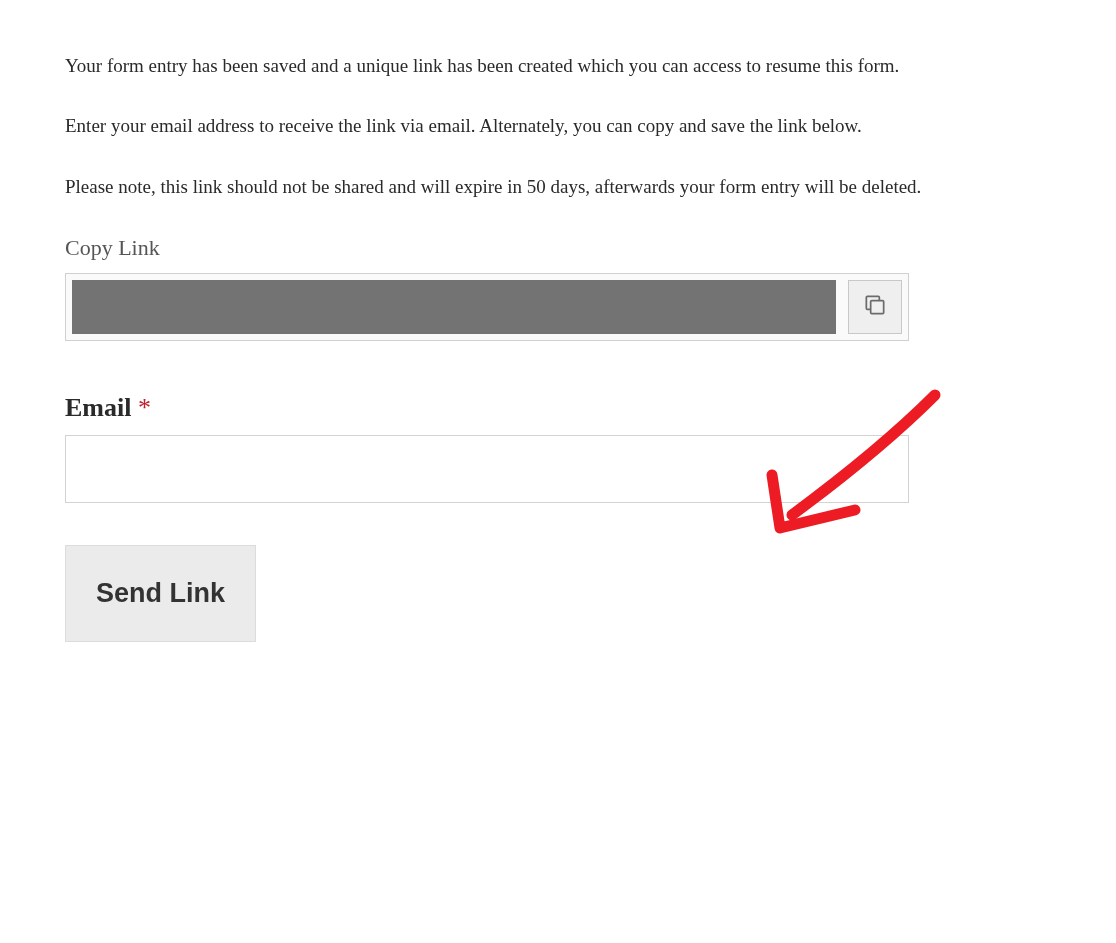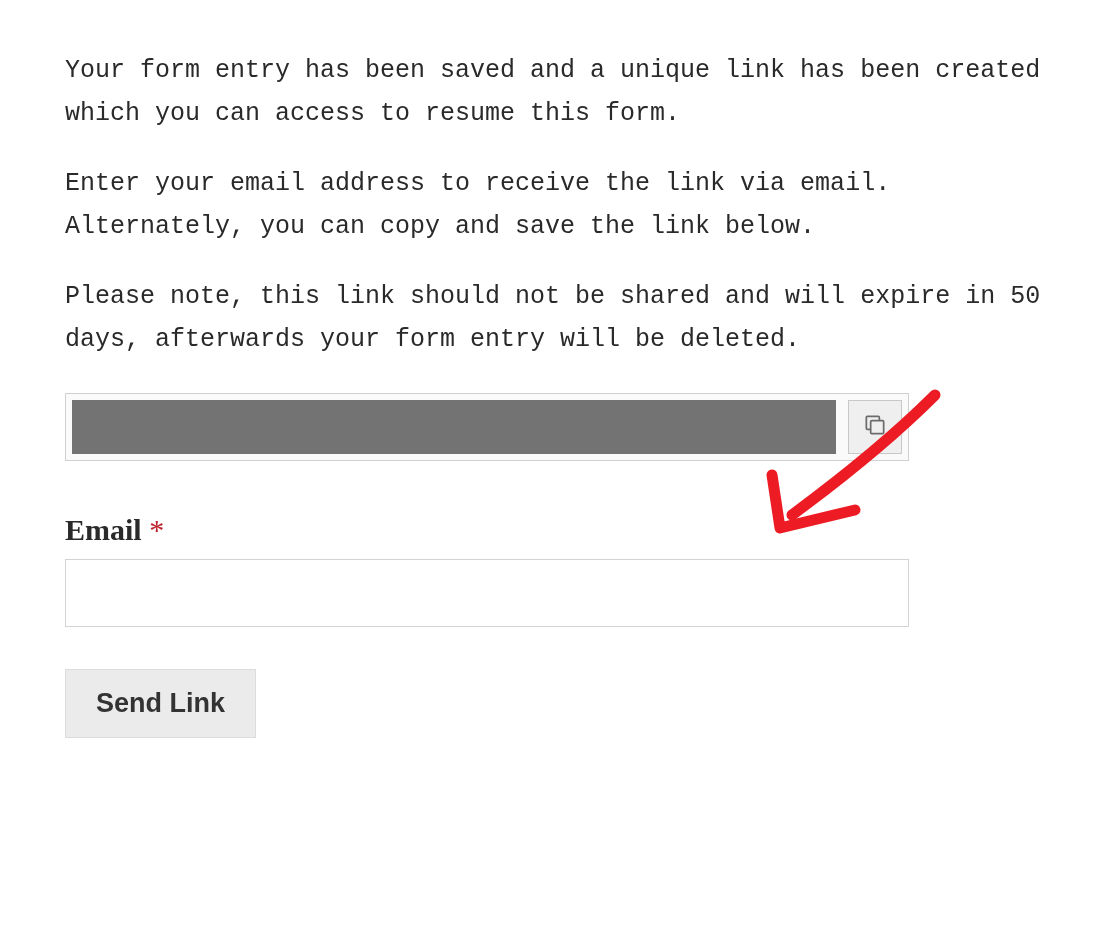--- a/index.html
+++ b/index.html
@@ -9,37 +9,36 @@
     }
     body {
       font-family: Georgia, 'Times New Roman', serif;
       background: #ffffff;
       width: 1116px;
       height: 943px;
       padding: 50px 65px;
       position: relative;
     }
     .intro-text {
-      font-size: 25px;
+      font-size: 19px;
       color: #2a2a2a;
       line-height: 1.7;
       margin-bottom: 28px;
-      font-family: Liberation Mono, monospace;
     }
     .field-group {
       margin-top: 32px;
     }
     .field-label {
       font-size: 22px;
       color: #555;
       margin-bottom: 12px;
       display: block;
     }
     .field-label-bold {
-      font-size: 30px;
+      font-size: 26px;
       font-weight: bold;
       color: #2a2a2a;
       margin-bottom: 12px;
       display: block;
     }
     .required {
       color: #c0202b;
       font-weight: normal;
     }
     .copy-link-container {
@@ -78,21 +77,21 @@
       width: 844px;
       height: 68px;
       border: 1px solid #d3d3d3;
       background: #ffffff;
       font-size: 20px;
       padding: 0 12px;
       font-family: Georgia, serif;
     }
     .send-button {
       margin-top: 42px;
-      padding: 18px 30px;
+      padding: 32px 30px;
       background: #ebebeb;
       border: 1px solid #dcdcdc;
       font-family: Arial, Helvetica, sans-serif;
       font-size: 27px;
       font-weight: bold;
       color: #333;
       cursor: pointer;
     }
     .arrow-annotation {
       position: absolute;
@@ -104,20 +103,21 @@
 </head>
 <body>
 
 
 
 <p class="intro-text">Your form entry has been saved and a unique link has been created which you can access to resume this form.</p>
 <p class="intro-text">Enter your email address to receive the link via email. Alternately, you can copy and save the link below.</p>
 <p class="intro-text">Please note, this link should not be shared and will expire in 50 days, afterwards your form entry will be deleted.</p>
 
 <div class="field-group">
+  <label class="field-label">Copy Link</label>
   <div class="copy-link-container">
     <div class="copy-link-box"></div>
     <button class="copy-button">
       <span>
         <svg viewBox="0 0 24 24">
           <rect x="8" y="8" width="12" height="12" rx="1"></rect>
           <path d="M16 8 V5 a1 1 0 0 0 -1 -1 H5 a1 1 0 0 0 -1 1 v10 a1 1 0 0 0 1 1 h3"></path>
         </svg>
       </span>
     </button>

